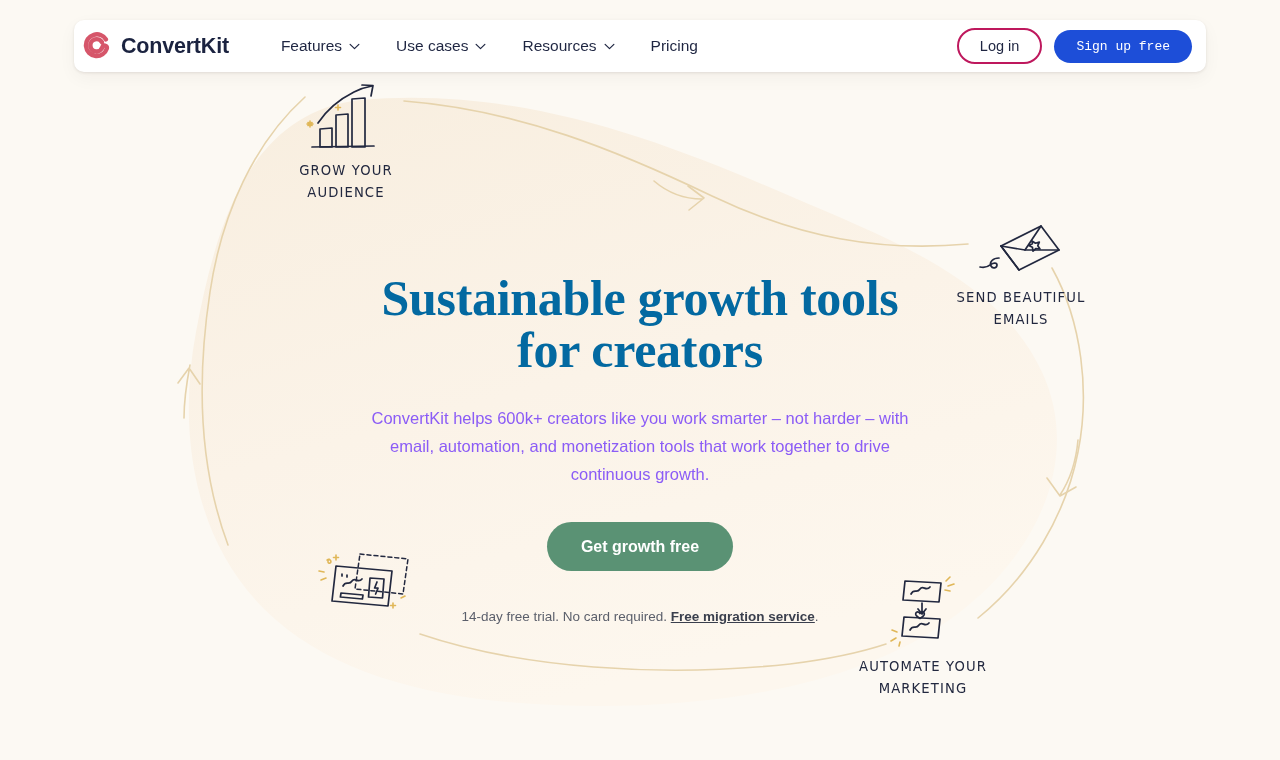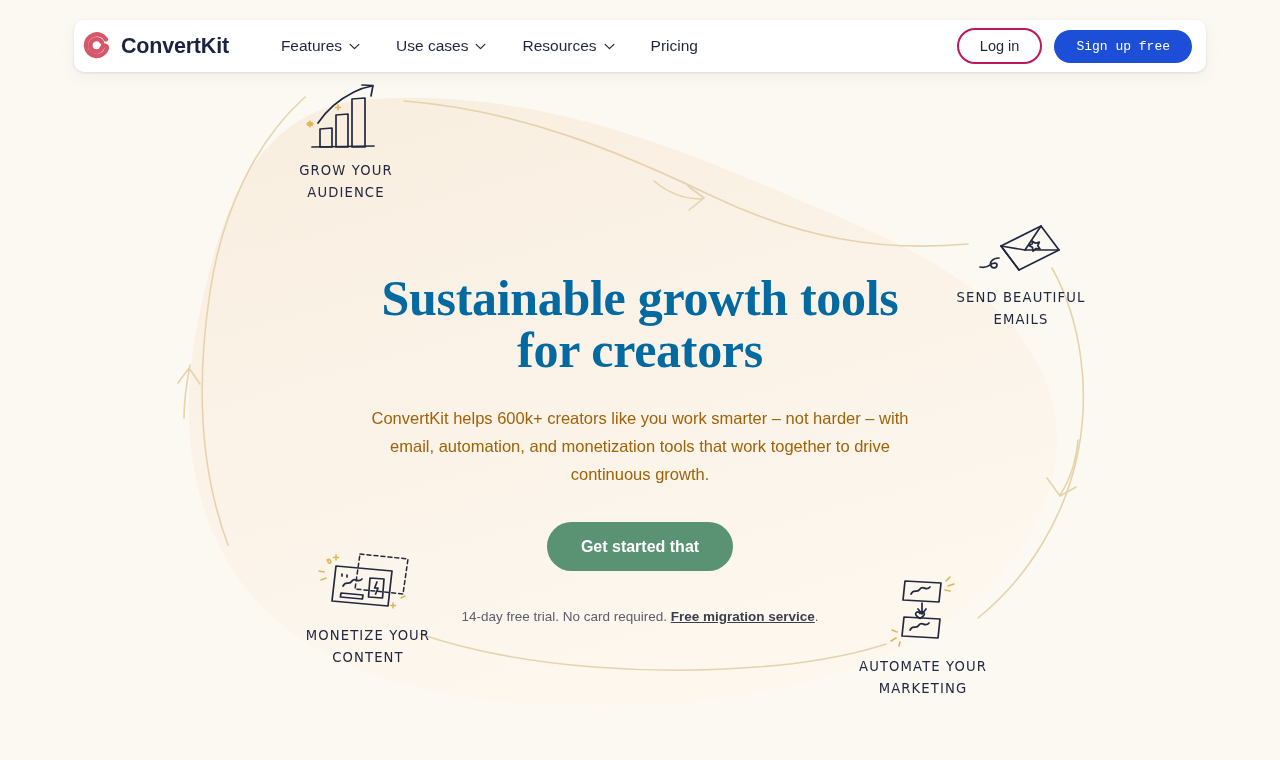--- a/index.html
+++ b/index.html
@@ -137,21 +137,21 @@
     color: #0369a1;
     text-align: center;
     letter-spacing: -0.3px;
     max-width: 620px;
   }
 
   #hero-sub {
     margin-top: 28px;
     font-size: 16.5px;
     line-height: 28px;
-    color: #a16207;
+    color: #8b5cf6;
     text-align: center;
     max-width: 560px;
   }
 
   #cta-button {
     margin-top: 34px;
     background: #5a9274;
     color: #ffffff;
     border: none;
     border-radius: 999px;
@@ -291,21 +291,21 @@
   </nav>
 
   <div id="hero">
     <h1 id="hero-title">
       <span>Sustainable growth tools</span><br>
       <span>for creators</span>
     </h1>
 
     <p id="hero-sub">ConvertKit helps 600k+ creators like you work smarter – not harder – with email, automation, and monetization tools that work together to drive continuous growth.</p>
 
-    <button id="cta-button">Get started that</button>
+    <button id="cta-button">Get growth free</button>
 
     <p id="cta-note">
       <span>14-day free trial. No card required. </span><a href="#">Free migration service</a><span>.</span>
     </p>
   </div>
 
   <div class="callout" id="callout-grow">
     <svg class="doodle" width="96" height="68" viewBox="0 0 96 68" xmlns="http://www.w3.org/2000/svg" aria-hidden="true">
       <g fill="none" stroke="#22283f" stroke-width="1.7" stroke-linecap="round" stroke-linejoin="round">
         <path d="M22 64 L22 46 L34 45 L34 64 Z"></path>
@@ -373,17 +373,15 @@
         <path d="M61 34 L58.6 40 L62 40.2 L59.6 46"></path>
       </g>
       <g fill="none" stroke="#e0b758" stroke-width="1.6" stroke-linecap="round">
         <path d="M13 11 C11 13, 12 16, 14 15 C16.5 13.8, 13.5 10, 11 12"></path>
         <path d="M20 7 L20 12 M17.5 9.5 L22.5 9.5"></path>
         <path d="M8 24 L3 23 M10 30 L5 32"></path>
         <path d="M77 55 L77 60 M74.5 57.5 L79.5 57.5"></path>
         <path d="M85 50 L89 48"></path>
       </g>
     </svg>
-    <div class="callout-label">MONETIZE YOUR
-CONTENT</div>
   </div>
 
 </div>
 
 </body></html>

